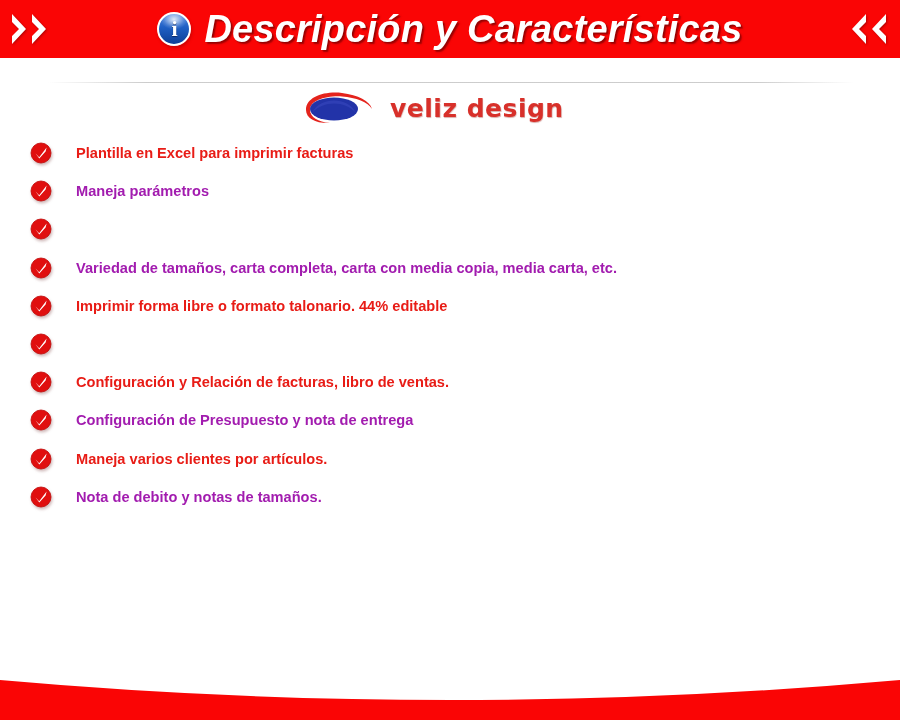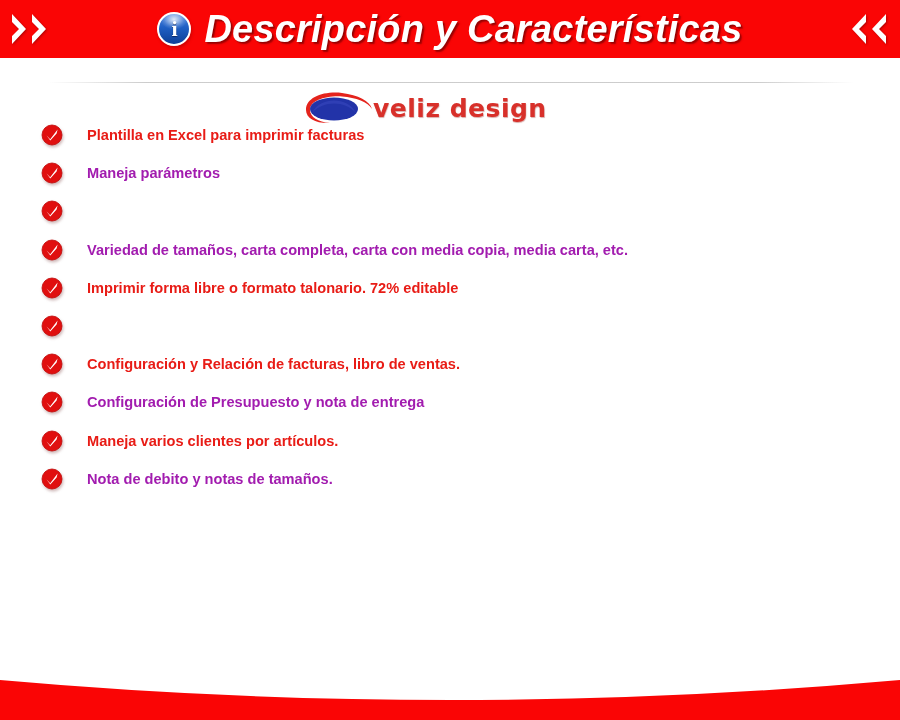--- a/index.html
+++ b/index.html
@@ -121,21 +121,21 @@
 
   
   #brand-logo {
     position: absolute;
     left: 298px;
     top: 30px;
     width: 205px;
     height: 40px;
     display: flex;
     align-items: center;
-    gap: 3px;
+    gap: 20px;
   }
   #brand-logo-mark {
     width: 78px;
     height: 38px;
     flex: 0 0 auto;
     display: block;
   }
   #brand-logo-text {
     font-family: "DejaVu Sans", sans-serif;
     font-weight: bold;
@@ -145,23 +145,22 @@
     line-height: 1;
     margin-left: -6px;
     white-space: nowrap;
     text-shadow: 0.6px 0.6px 0.8px rgba(150,30,20,0.35);
   }
 
   
   #feature-list {
     position: absolute;
     left: 0;
-    top: 58px;
+    top: 76px;
     width: 712px;
-    padding-left: 11px;
   }
 
   .feature-row {
     position: relative;
     height: 38.2px;
     display: flex;
     align-items: center;
   }
 
   .bullet-icon {
@@ -286,21 +285,21 @@
           <span class="feature-text blue">Variedad de tamaños, carta completa, carta con media copia, media carta, etc.</span>
         </div>
         <div class="feature-row">
           <span class="bullet-icon">
             <svg width="22" height="22" viewBox="0 0 22 22" aria-hidden="true">
               <circle cx="11" cy="11" r="10" fill="#e00f0f"></circle>
               <circle cx="11" cy="11" r="10" fill="none" stroke="#c00909" stroke-width="0.8"></circle>
               <path d="M5.6 11.4 L9.2 15.2 L16.6 5.6 L15.6 9.4 L9.3 16.6 Z" fill="#ffffff"></path>
             </svg>
           </span>
-          <span class="feature-text red">Imprimir forma libre o formato talonario. 72% editable</span>
+          <span class="feature-text red">Imprimir forma libre o formato talonario. 44% editable</span>
         </div>
         <div class="feature-row">
           <span class="bullet-icon">
             <svg width="22" height="22" viewBox="0 0 22 22" aria-hidden="true">
               <circle cx="11" cy="11" r="10" fill="#e00f0f"></circle>
               <circle cx="11" cy="11" r="10" fill="none" stroke="#c00909" stroke-width="0.8"></circle>
               <path d="M5.6 11.4 L9.2 15.2 L16.6 5.6 L15.6 9.4 L9.3 16.6 Z" fill="#ffffff"></path>
             </svg>
           </span>
         </div>

